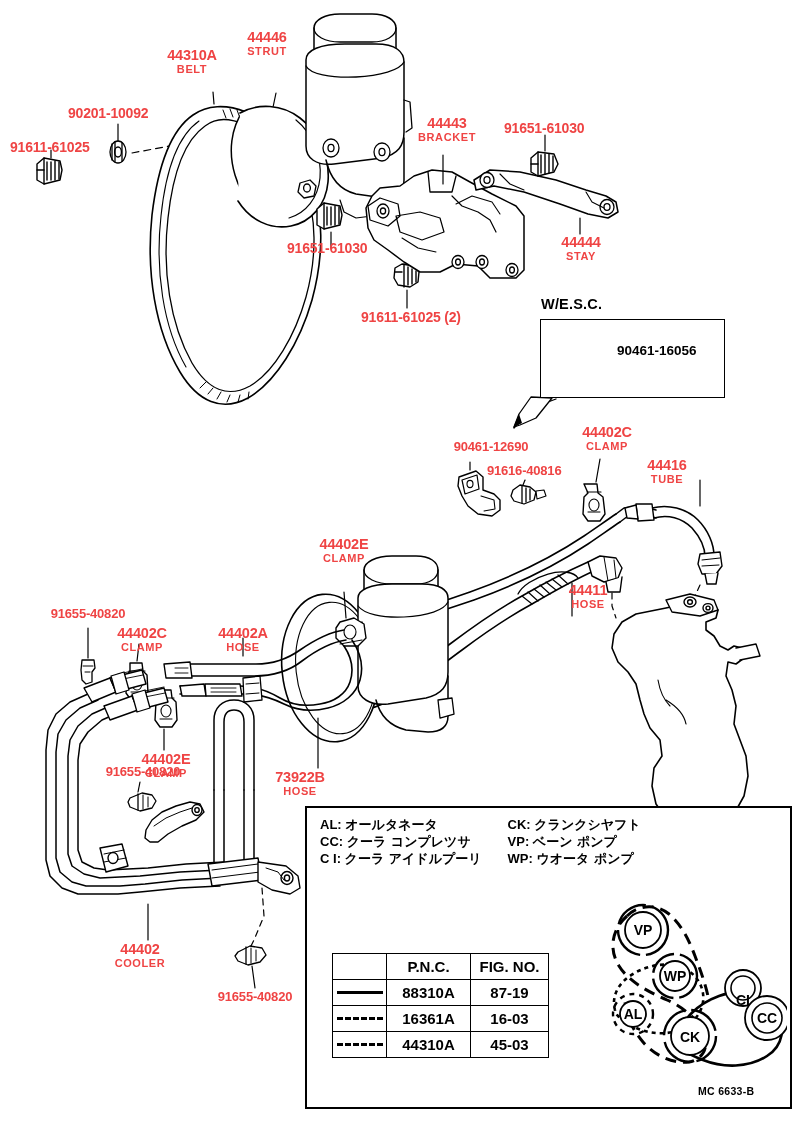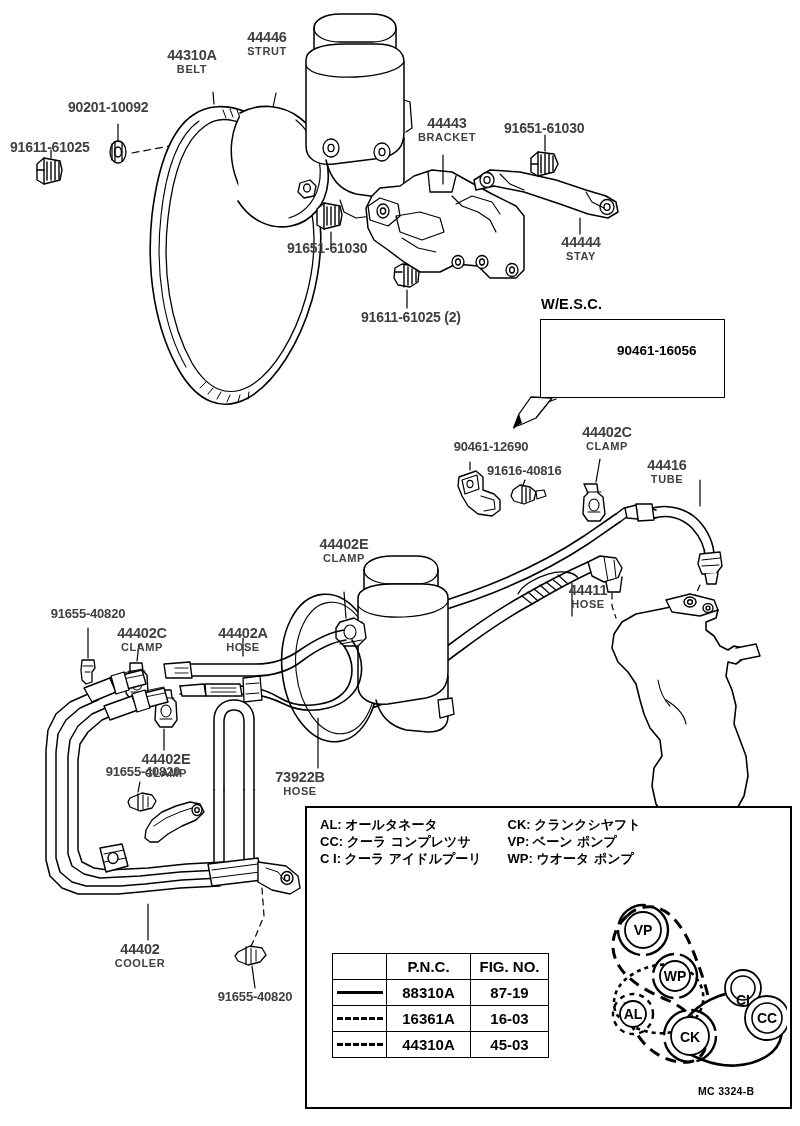--- a/index.html
+++ b/index.html
@@ -18,21 +18,21 @@
     width: 800px; height: 1126px;
   }
   svg.layer {
     position: absolute; left: 0; top: 0;
     width: 800px; height: 1126px;
     overflow: visible;
   }
   
   .callout {
     position: absolute;
-    color: #404040;
+    color: #ef4444;
     white-space: nowrap;
     line-height: 1.0;
   }
   .callout .pn {
     display: block;
     font-weight: bold;
     font-size: 14.5px;
     letter-spacing: -0.2px;
   }
   .callout .nm {
@@ -579,21 +579,21 @@
       </g>
       <path d="M610 352 L628 352" stroke-width="1.3"></path>
 
     </g>
   </svg>
 
   <div class="callout plain" style="left:10px; top:140px;">
     <span class="pn">91611-61025</span>
   </div>
 
-  <div class="callout plain" style="left:68px; top:100px;">
+  <div class="callout plain" style="left:68px; top:106px;">
     <span class="pn">90201-10092</span>
   </div>
 
   <div class="callout ctr" style="left:192px; top:48px;">
     <span class="pn">44310A</span>
     <span class="nm">BELT</span>
   </div>
 
   <div class="callout ctr" style="left:267px; top:30px;">
     <span class="pn">44446</span>
@@ -800,15 +800,15 @@
       <span class="pulley-label" style="left:46px; top:34px;">VP</span>
       <span class="pulley-label" style="left:78px; top:80px;">WP</span>
       <span class="pulley-label" style="left:36px; top:118px;">AL</span>
       <span class="pulley-label" style="left:93px; top:141px;">CK</span>
       <span class="pulley-label" style="left:146px; top:92px;margin-top:12px;">CI</span>
       <span class="pulley-label" style="left:170px; top:122px;">CC</span>
     </div>
 
   </div>
 
-  <div id="mc-code">MC 3324-B</div>
+  <div id="mc-code">MC 6633-B</div>
 
 </div>
 
 </body></html>

